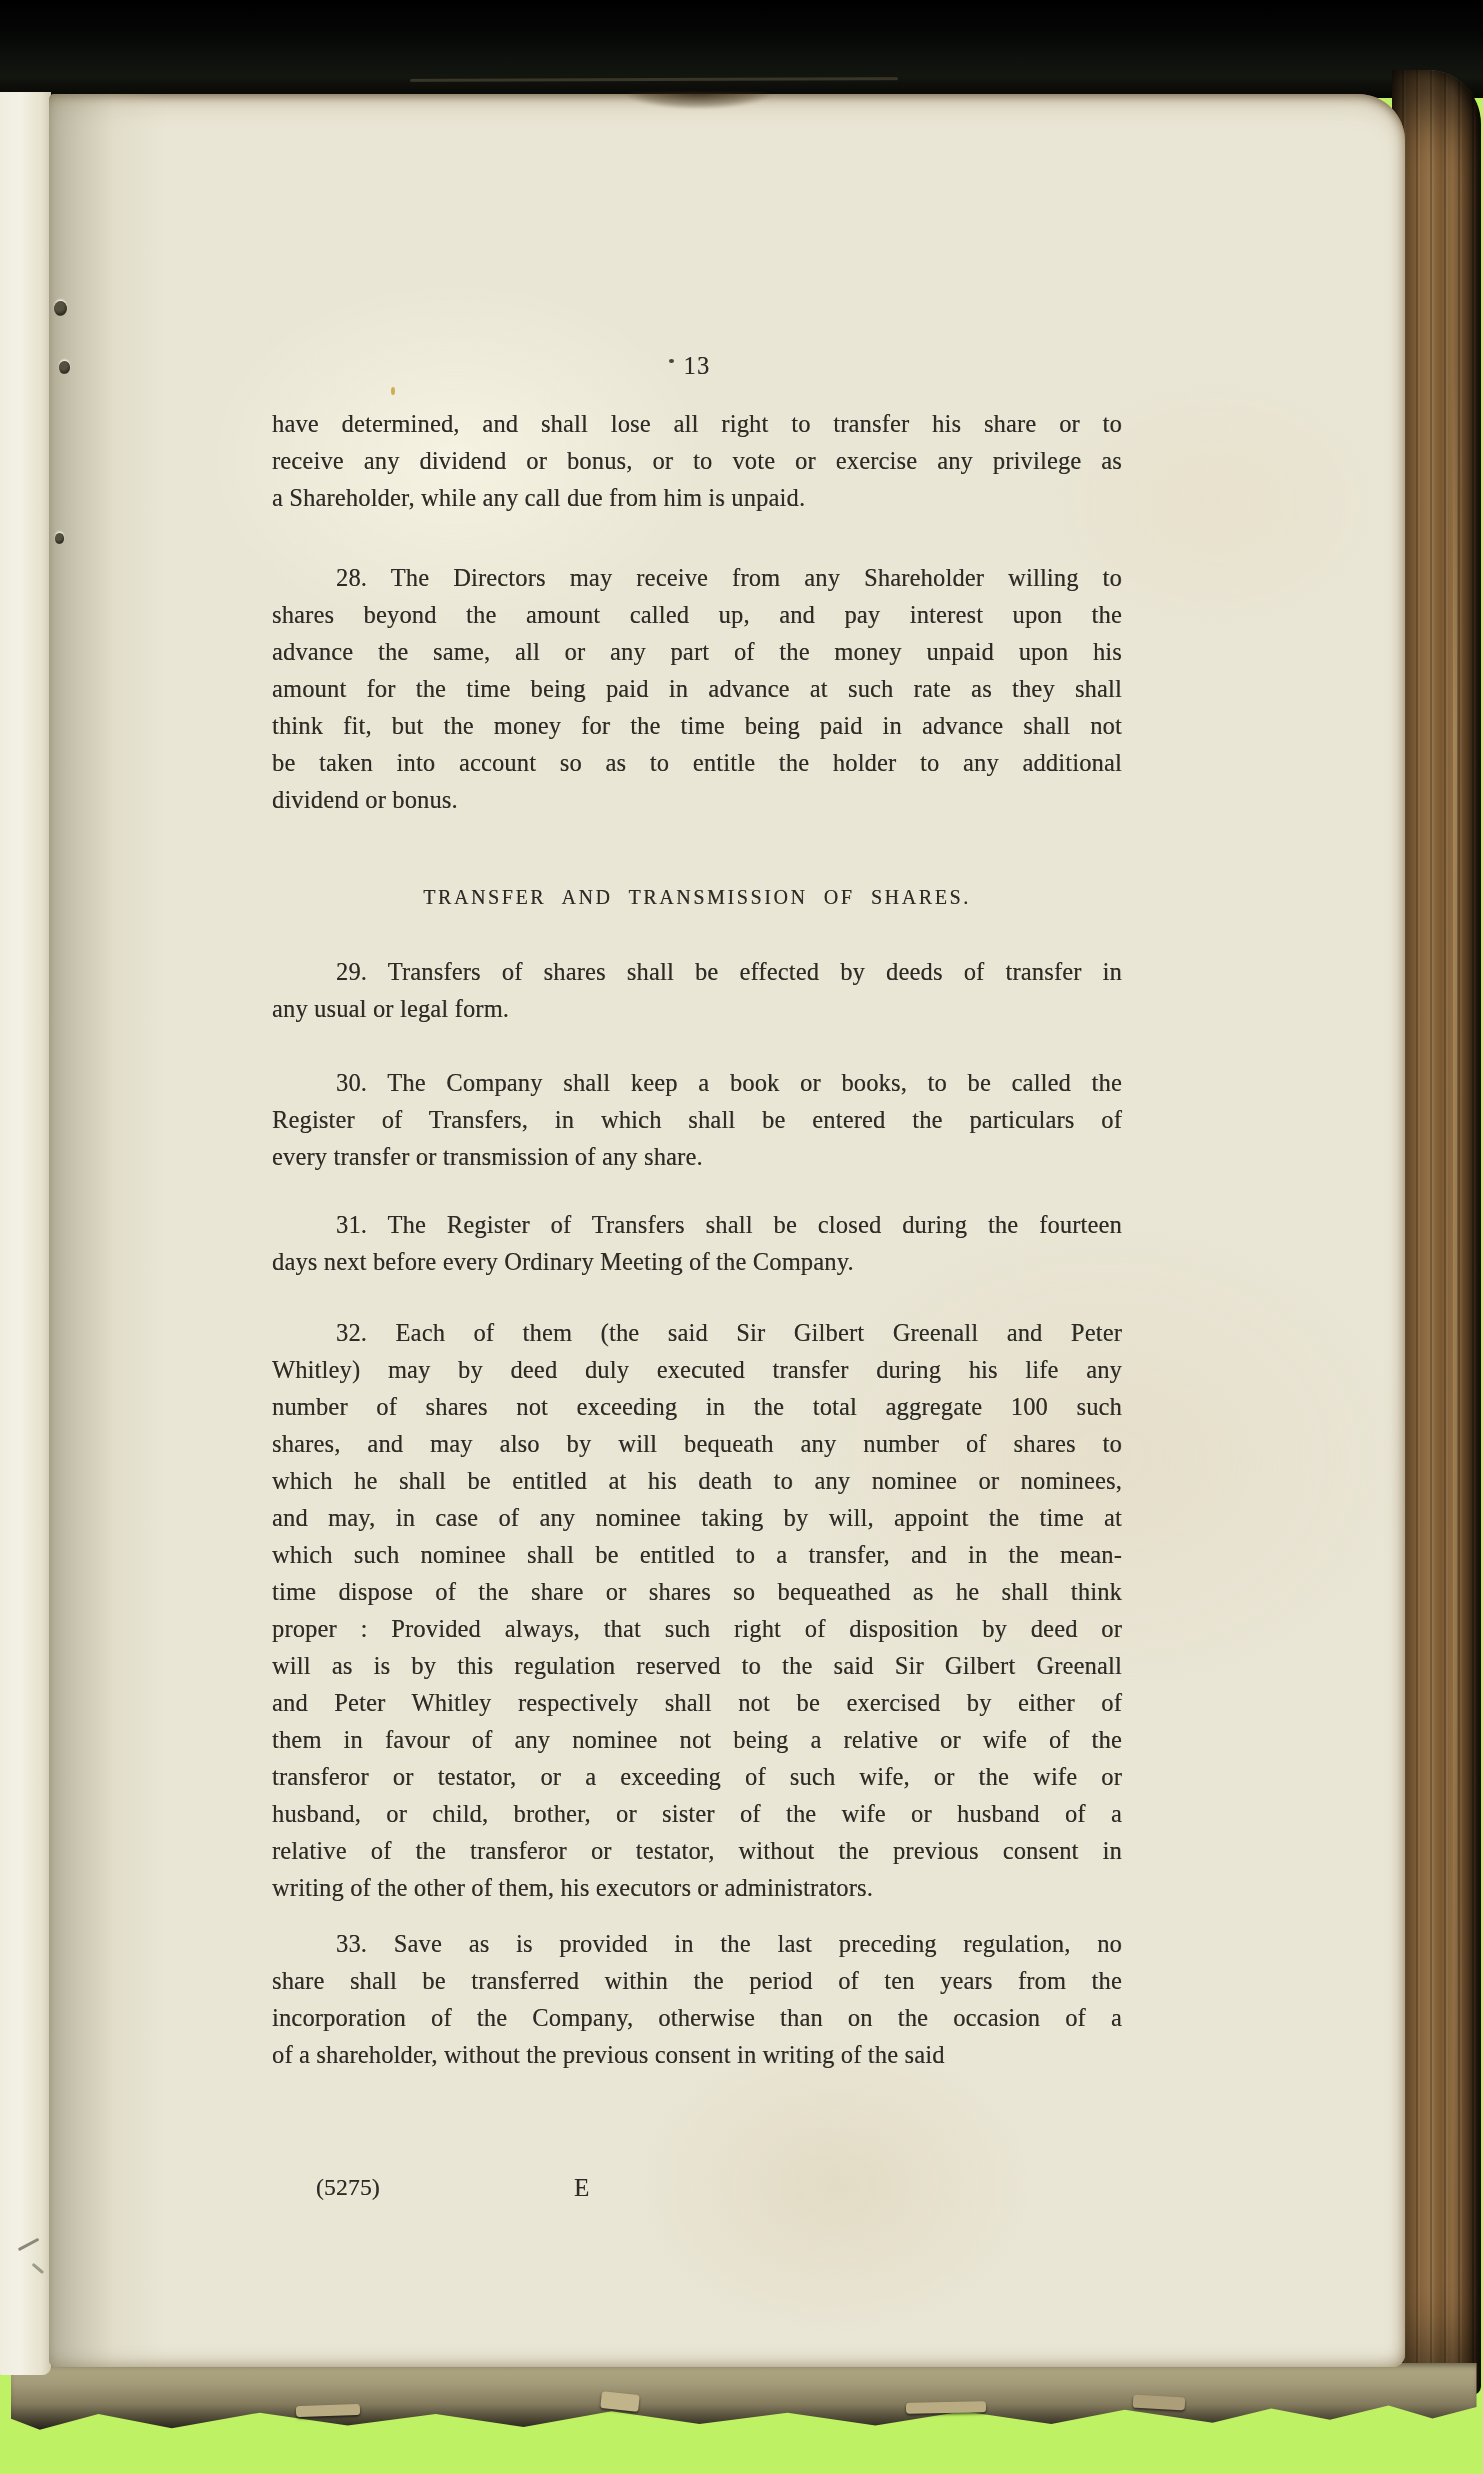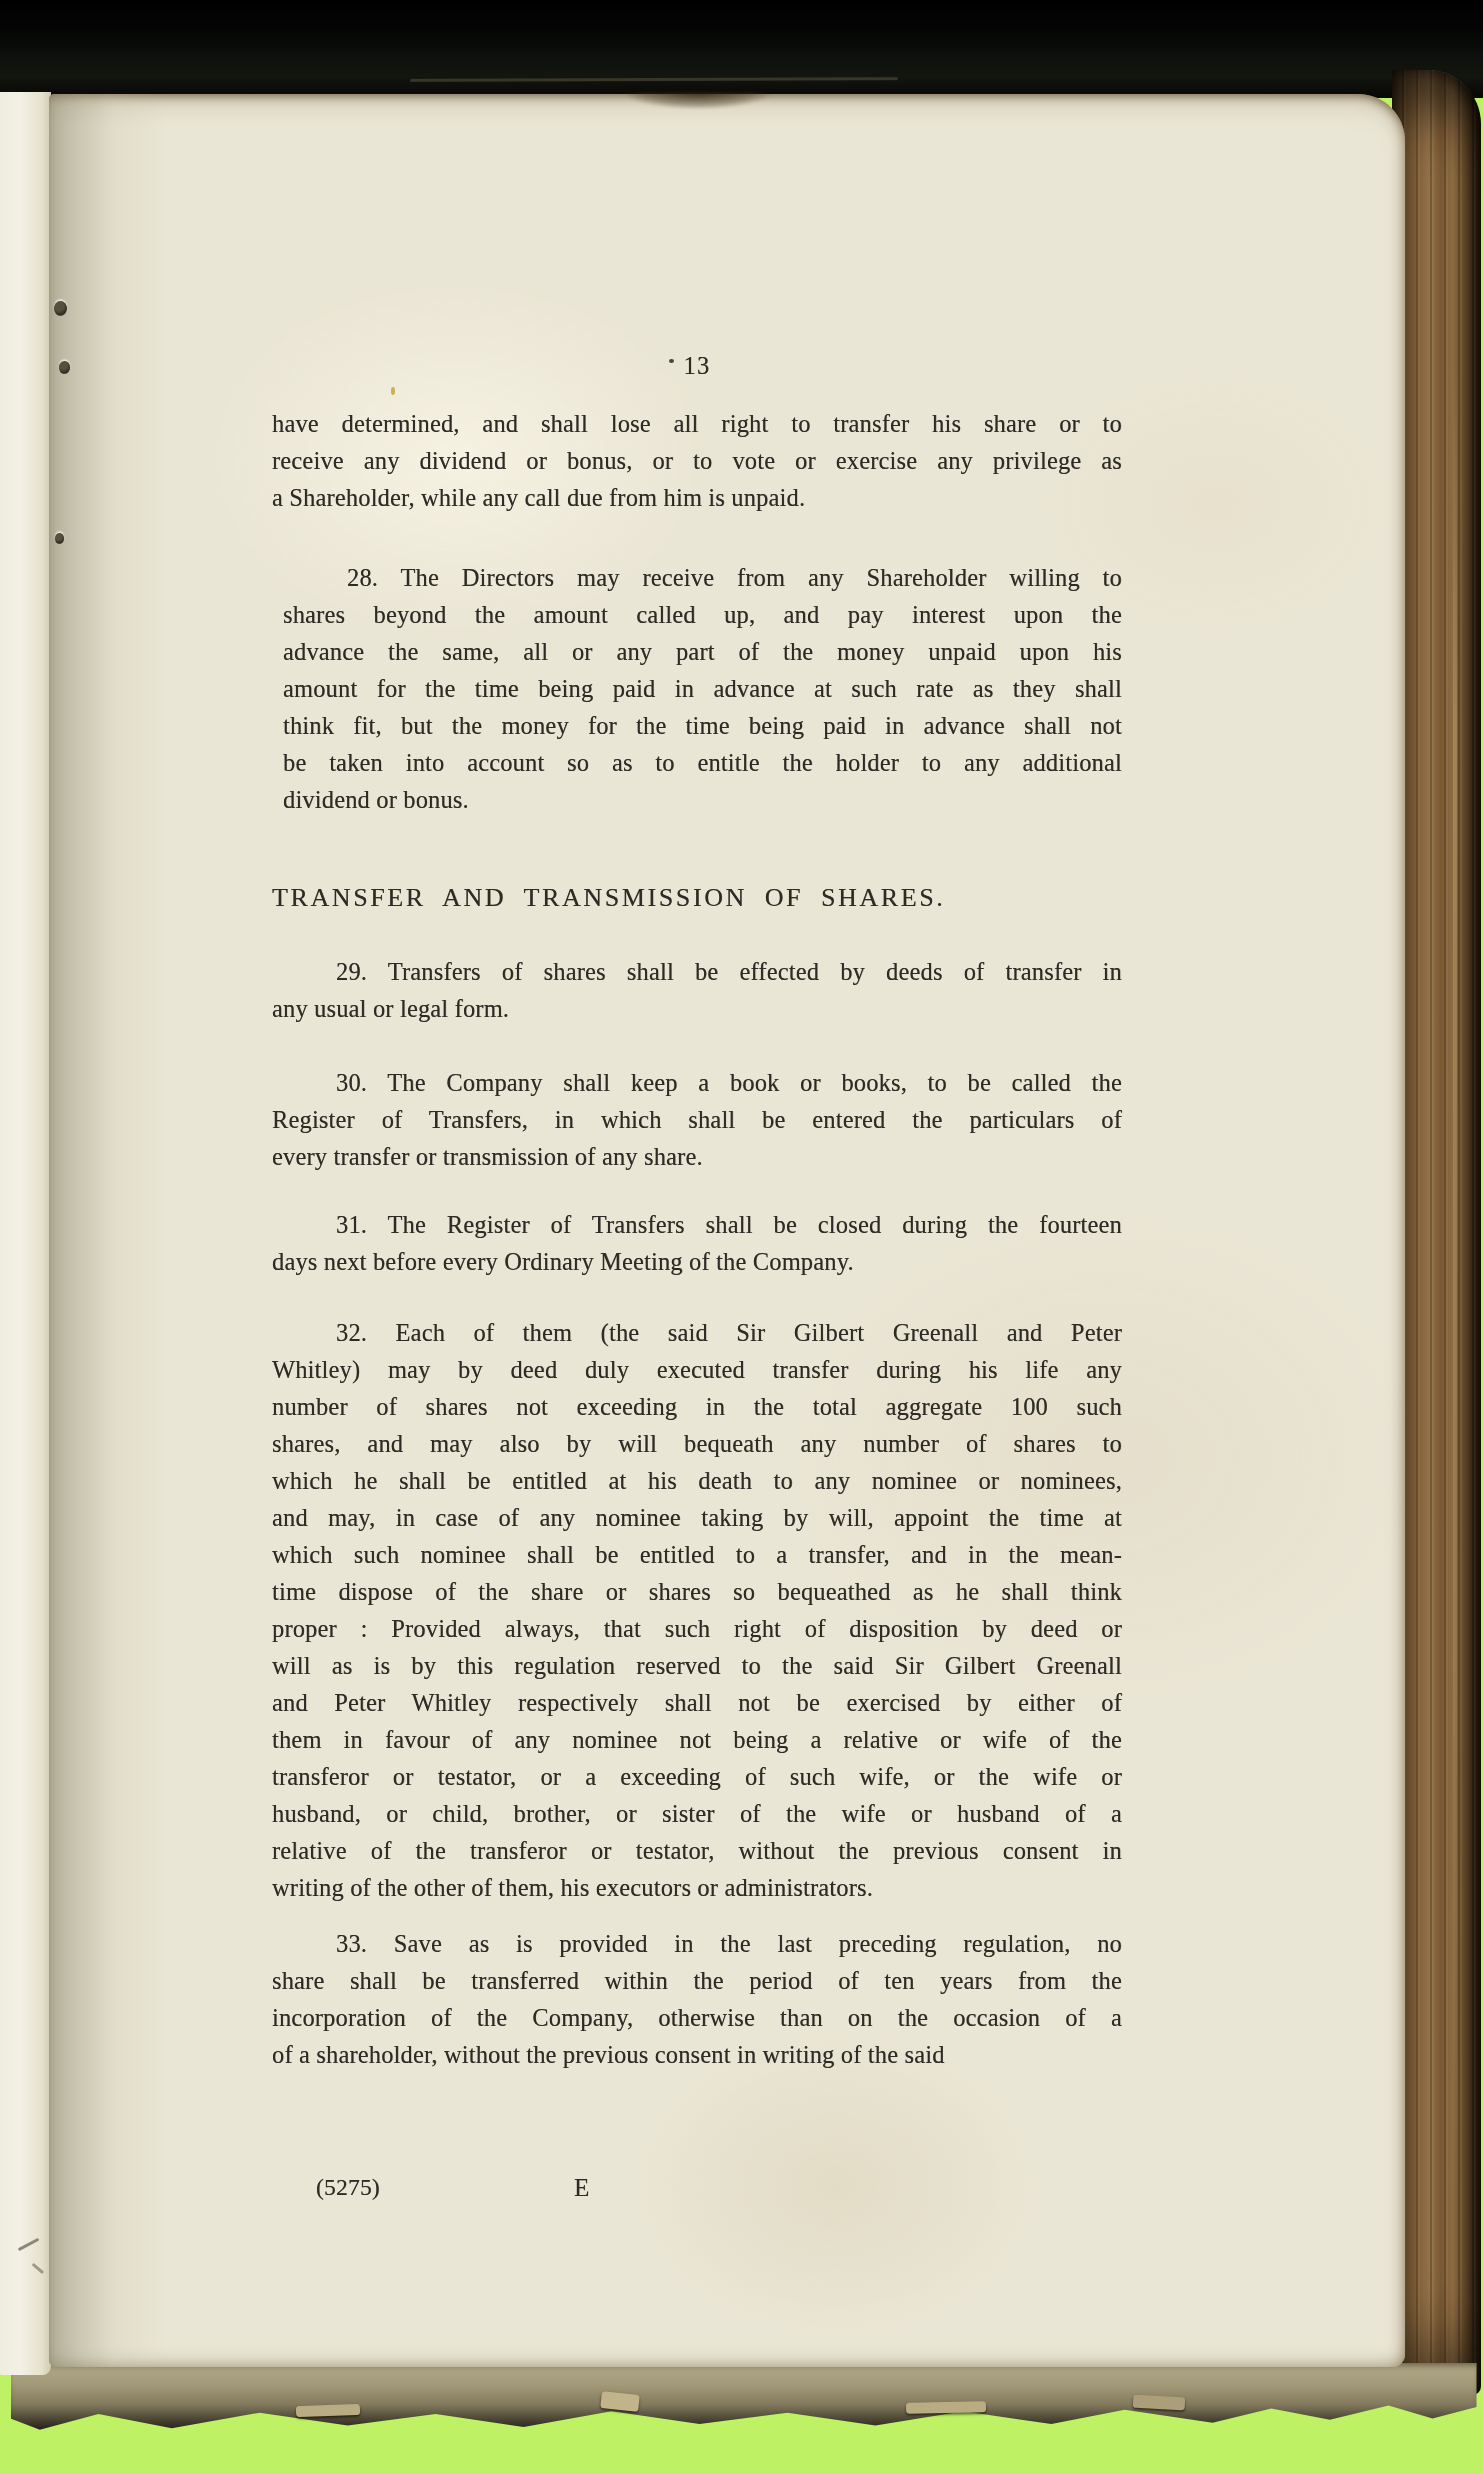--- a/index.html
+++ b/index.html
@@ -101,23 +101,23 @@
   
   .text-column {
     position:absolute; left:272px; top:347px; width:850px;
     color:#2d2b25; font-size:24.4px; line-height:37px; letter-spacing:0.2px;
     text-shadow:0.3px 0.3px 0.5px rgba(45,42,35,.55);
   }
   .pageno { text-align:center; height:37px; font-size:24.4px; letter-spacing:1.3px; }
   .tline { text-align:justify; text-align-last:justify; height:37px; }
   .tline.last { text-align-last:left; }
   .para.indent .tline.first { text-indent:64px; }
-  .heading { text-align:left; height:37px; font-size:26px; letter-spacing:2.6px; word-spacing:8.7px; }
+  .heading { text-align:center; height:37px; font-size:20px; letter-spacing:2.6px; word-spacing:8.7px; }
   .t-blocks > :nth-child(1) { margin-top:21px; }
-  .t-blocks > :nth-child(2) { margin-top:43px;margin-left:11px; }
+  .t-blocks > :nth-child(2) { margin-top:43px; }
   .t-blocks > :nth-child(3) { margin-top:61px; }
   .t-blocks > :nth-child(4) { margin-top:37px; }
   .t-blocks > :nth-child(5) { margin-top:37px; }
   .t-blocks > :nth-child(6) { margin-top:31px; }
   .t-blocks > :nth-child(7) { margin-top:34px; }
   .t-blocks > :nth-child(8) { margin-top:19px; }
   .footer { position:absolute; left:0; top:1822px; width:100%; height:37px; font-size:23.5px; }
   .pmark { position:absolute; left:44px; }
   .smark { position:absolute; left:302px; font-size:25px; }
 </style>

